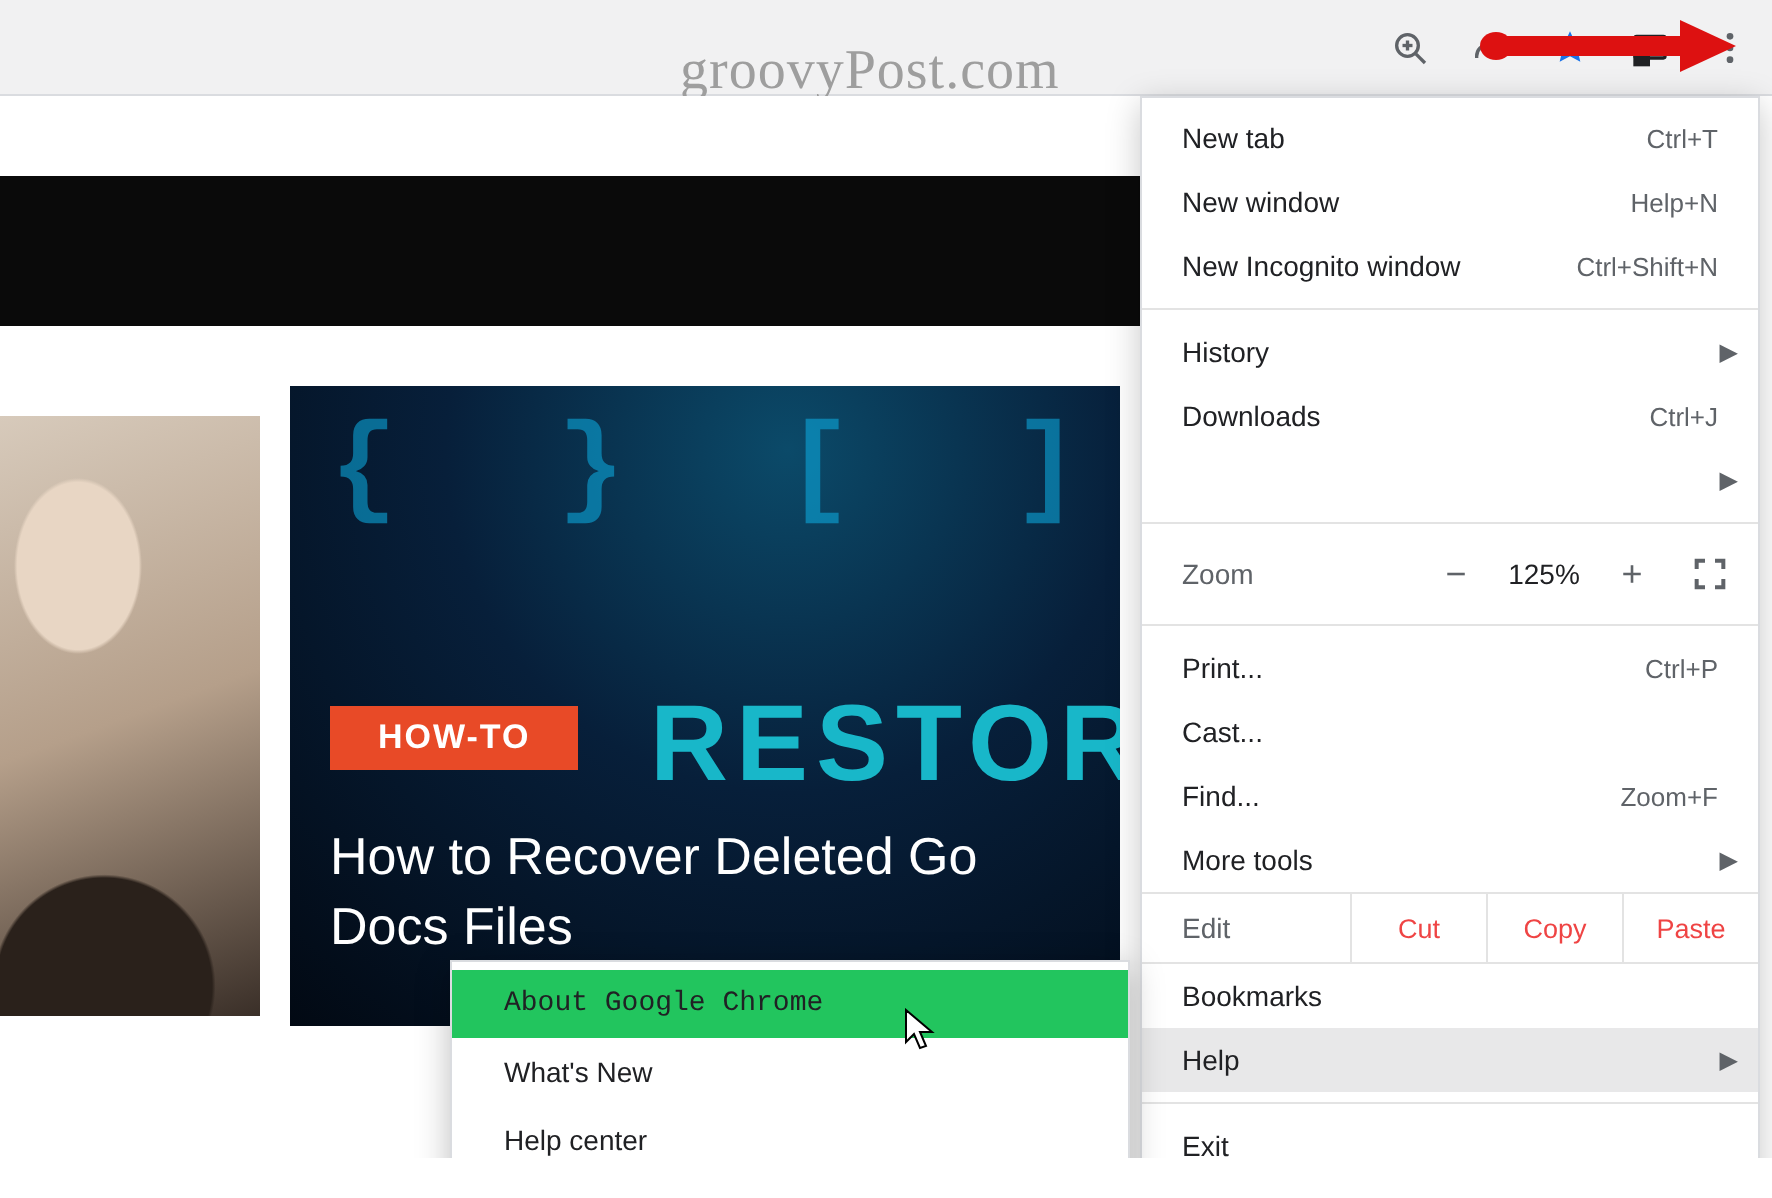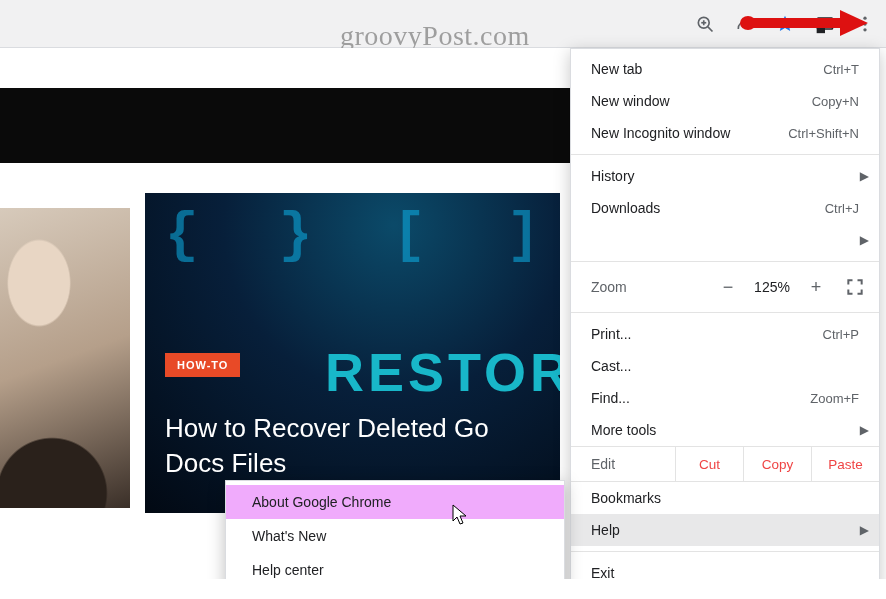--- a/index.html
+++ b/index.html
@@ -61,21 +61,21 @@
   }
   .kb-braces{
     position:absolute; top:10px; left:20px; right:20px; height:80px;
     display:flex; justify-content:space-between; font-size:56px;
     font-family:'Courier New',monospace; color:#0cb0e6; opacity:.55;
     font-weight:bold;
   }
   .badge{
     position:absolute; top:160px; left:20px;
     background:#e84a27; color:#fff; font-weight:700;
-    padding:6px 12px; font-size:11px; letter-spacing:1px;
+    padding:6px 24px; font-size:17px; letter-spacing:1px;
   }
   .restore-text{
     position:absolute; top:148px; left:180px;
     font-family:'Arial Black',Arial,sans-serif; font-weight:900;
     font-size:54px; letter-spacing:4px; color:#18b7c9;
   }
   .article-title{
     position:absolute; top:218px; left:20px; right:24px;
     font-size:26px; font-weight:400; line-height:1.35; color:#fff;
   }
@@ -120,21 +120,21 @@
   }
 
   
   .help-menu{
     position:absolute; top:480px; left:225px; width:340px;
     background:#fff; border:1px solid #dadce0;
     box-shadow:0 4px 16px rgba(0,0,0,.26);
     padding:4px 0;
   }
   .help-menu .menu-item{ height:34px; padding:0 26px; }
-  .help-menu .menu-item.hover{ background:#f0abfc; }
+  .help-menu .menu-item.hover{ background:#22c55e;font-family:Liberation Mono, monospace; }
   .cursor{
     position:absolute; top:504px; left:452px; width:18px; height:22px; pointer-events:none;
   }
 
   
   .bottom-pad{position:absolute; left:0; right:0; bottom:0; height:20px; background:#fff;}
 </style>
 </head>
 <body>
 
@@ -198,21 +198,21 @@
   </div>
 </div>
 
 <div class="chrome-menu">
   <div class="menu-item">
     <span class="menu-label">New tab</span>
     <span class="menu-accel">Ctrl+T</span>
   </div>
   <div class="menu-item">
     <span class="menu-label">New window</span>
-    <span class="menu-accel">Copy+N</span>
+    <span class="menu-accel">Help+N</span>
   </div>
   <div class="menu-item">
     <span class="menu-label">New Incognito window</span>
     <span class="menu-accel">Ctrl+Shift+N</span>
   </div>
   <div class="sep"></div>
   <div class="menu-item">
     <span class="menu-label">History</span>
     <span class="submenu-arrow">▶</span>
   </div>

